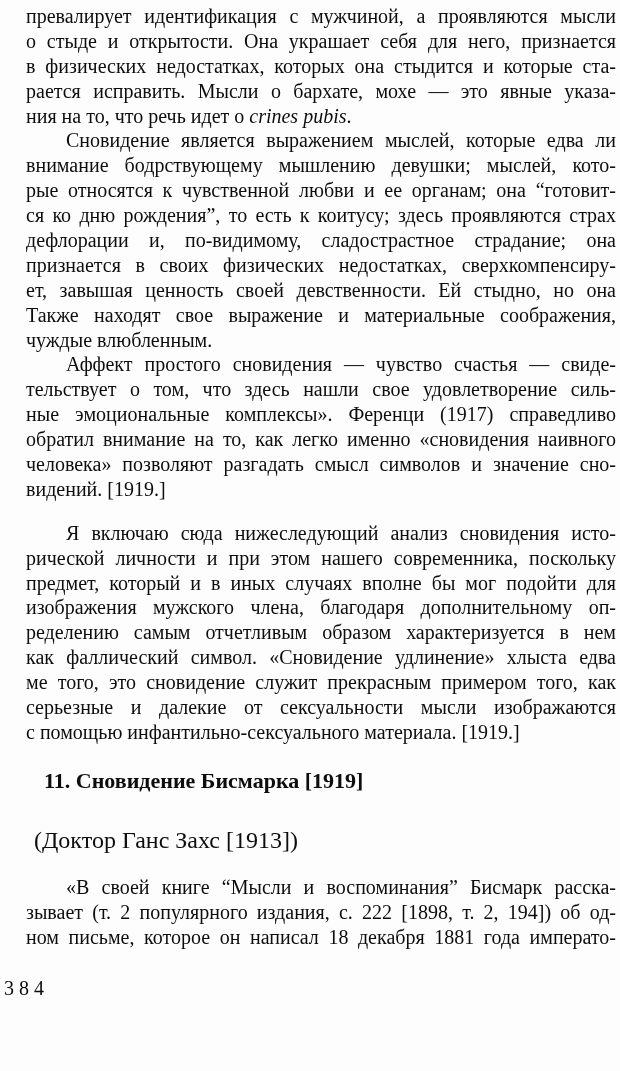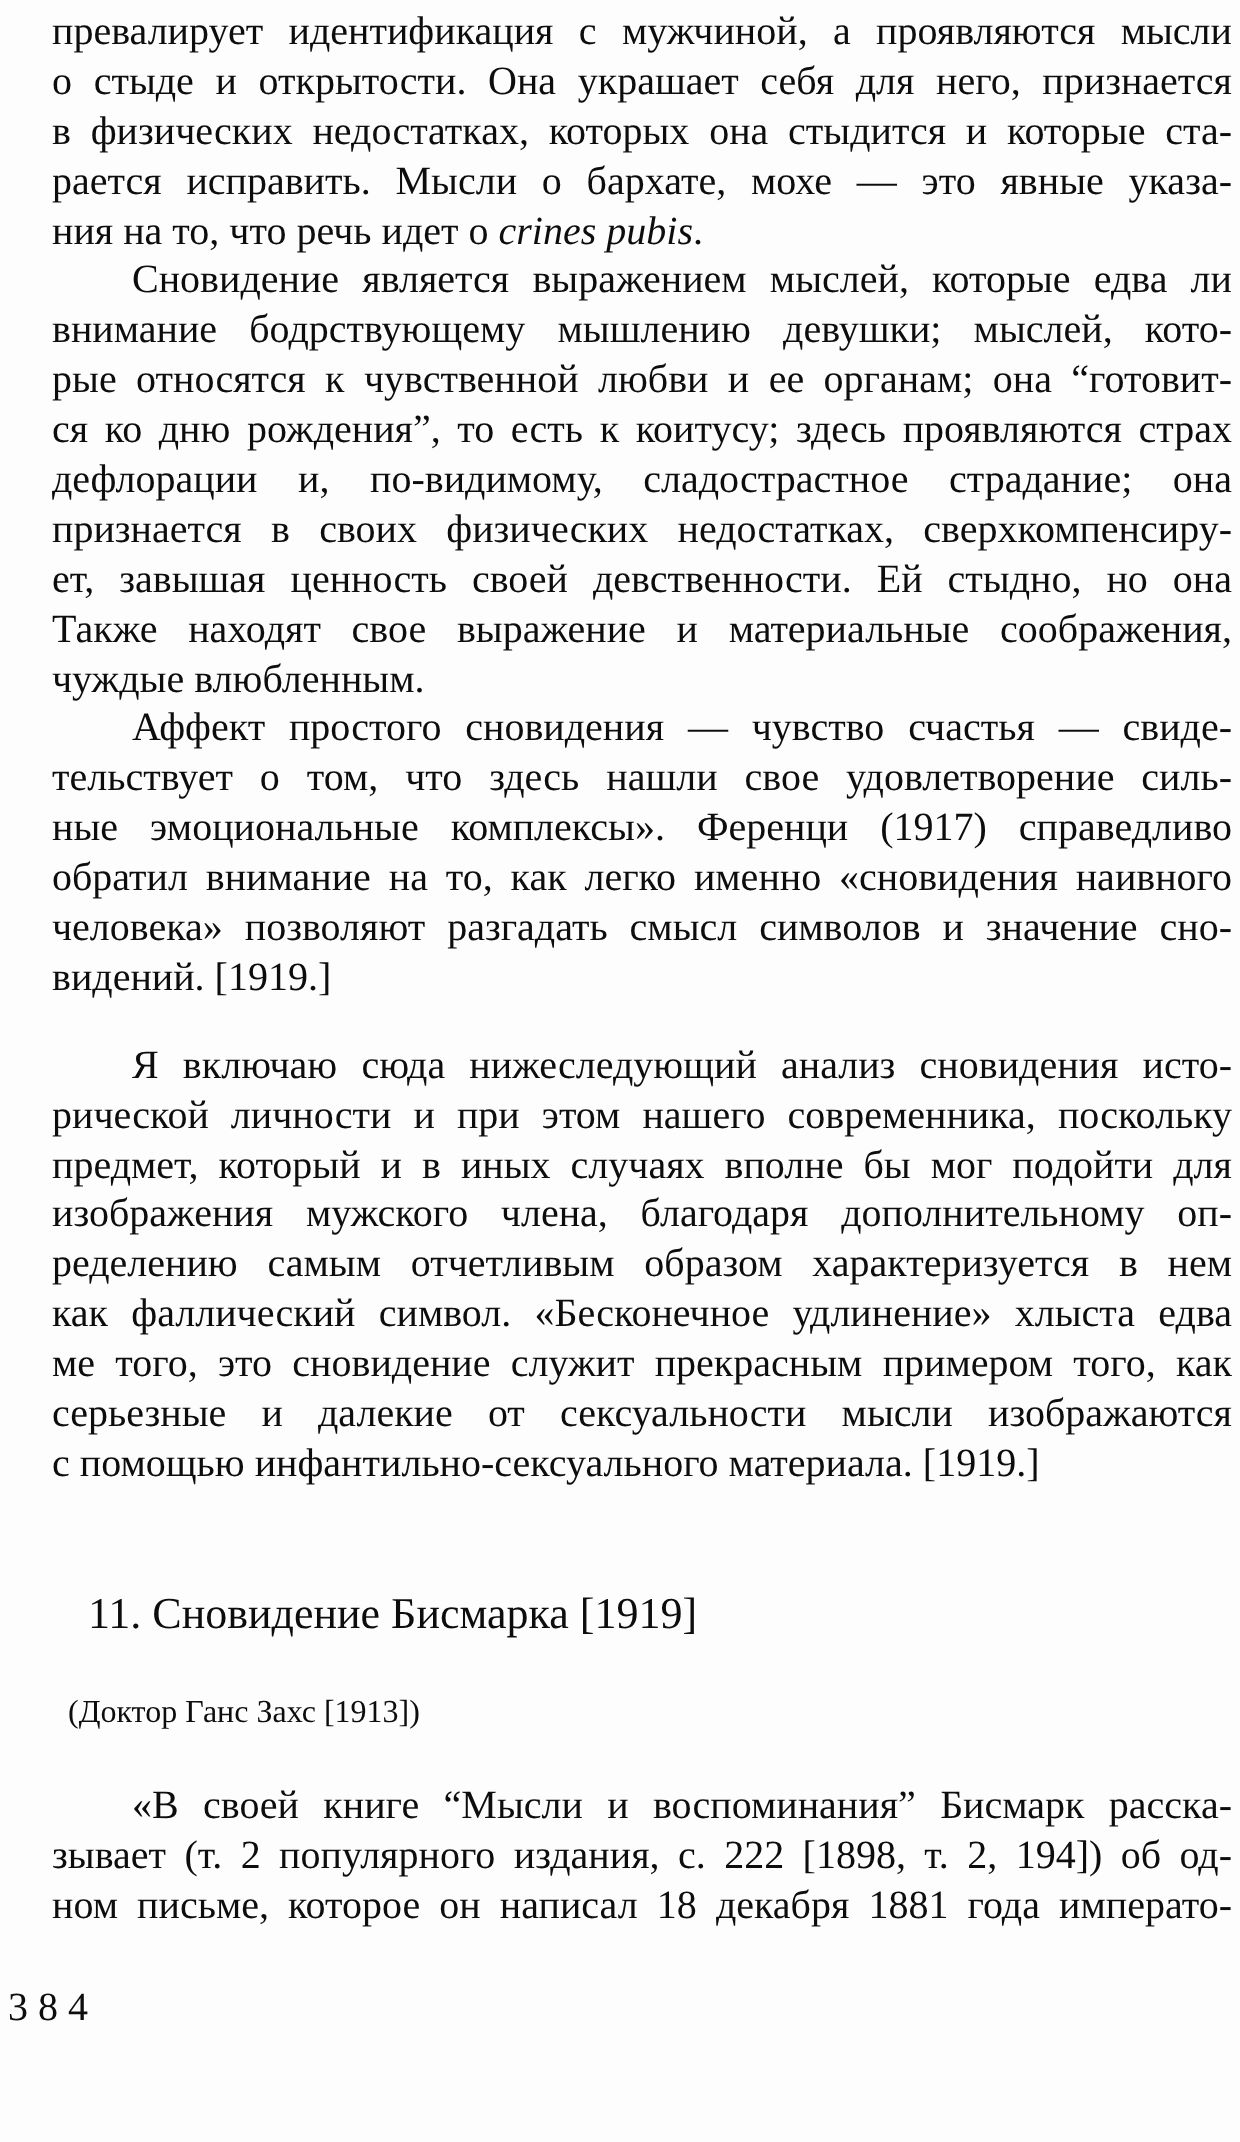--- a/index.html
+++ b/index.html
@@ -33,31 +33,31 @@
     text-align-last: justify;
   }
   .line.last {
     text-align: left;
   }
   .para.indent .line:first-child {
     text-indent: 40px;
   }
   .para.gap-top { margin-top: 19px; }
   .heading {
-    margin-top: 49px;
+    margin-top: 23px;
     padding-left: 40px;
     font-size: 22px;
     line-height: 26px;
     height: 26px;
-    font-weight: normal;
+    font-weight: bold;
   }
   .byline {
-    margin-top: 24px;
+    margin-top: 34px;
     padding-left: 30px;
-    font-size: 16px;
+    font-size: 24px;
     line-height: 25px;
     height: 25px;
   }
   .para.last-para { margin-top: 22px; }
   .page-number {
     margin-top: 26px;
     text-align: left;
     font-size: 20px;
     line-height: 25px;
     letter-spacing: 5px;
@@ -97,21 +97,21 @@
       <div class="line stretch"><span>человека» позволяют разгадать смысл символов и значение сно-</span></div>
       <div class="line last"><span>видений. [1919.]</span></div>
     </div>
 
   <div class="para indent gap-top">
       <div class="line stretch"><span>Я включаю сюда нижеследующий анализ сновидения исто-</span></div>
       <div class="line stretch"><span>рической личности и при этом нашего современника, поскольку</span></div>
       <div class="line stretch"><span>предмет, который и в иных случаях вполне бы мог подойти для</span></div>
       <div class="line stretch"><span>изображения мужского члена, благодаря дополнительному оп-</span></div>
       <div class="line stretch"><span>ределению самым отчетливым образом характеризуется в нем</span></div>
-      <div class="line stretch"><span>как фаллический символ. «Бесконечное удлинение» хлыста едва</span></div>
+      <div class="line stretch"><span>как фаллический символ. «Сновидение удлинение» хлыста едва</span></div>
       <div class="line stretch"><span>ме того, это сновидение служит прекрасным примером того, как</span></div>
       <div class="line stretch"><span>серьезные и далекие от сексуальности мысли изображаются</span></div>
       <div class="line last"><span>с помощью инфантильно-сексуального материала. [1919.]</span></div>
     </div>
 
   <div class="heading">11. Сновидение Бисмарка [1919]</div>
 
   <div class="byline">(Доктор Ганс Захс [1913])</div>
 
   <div class="para indent last-para">

